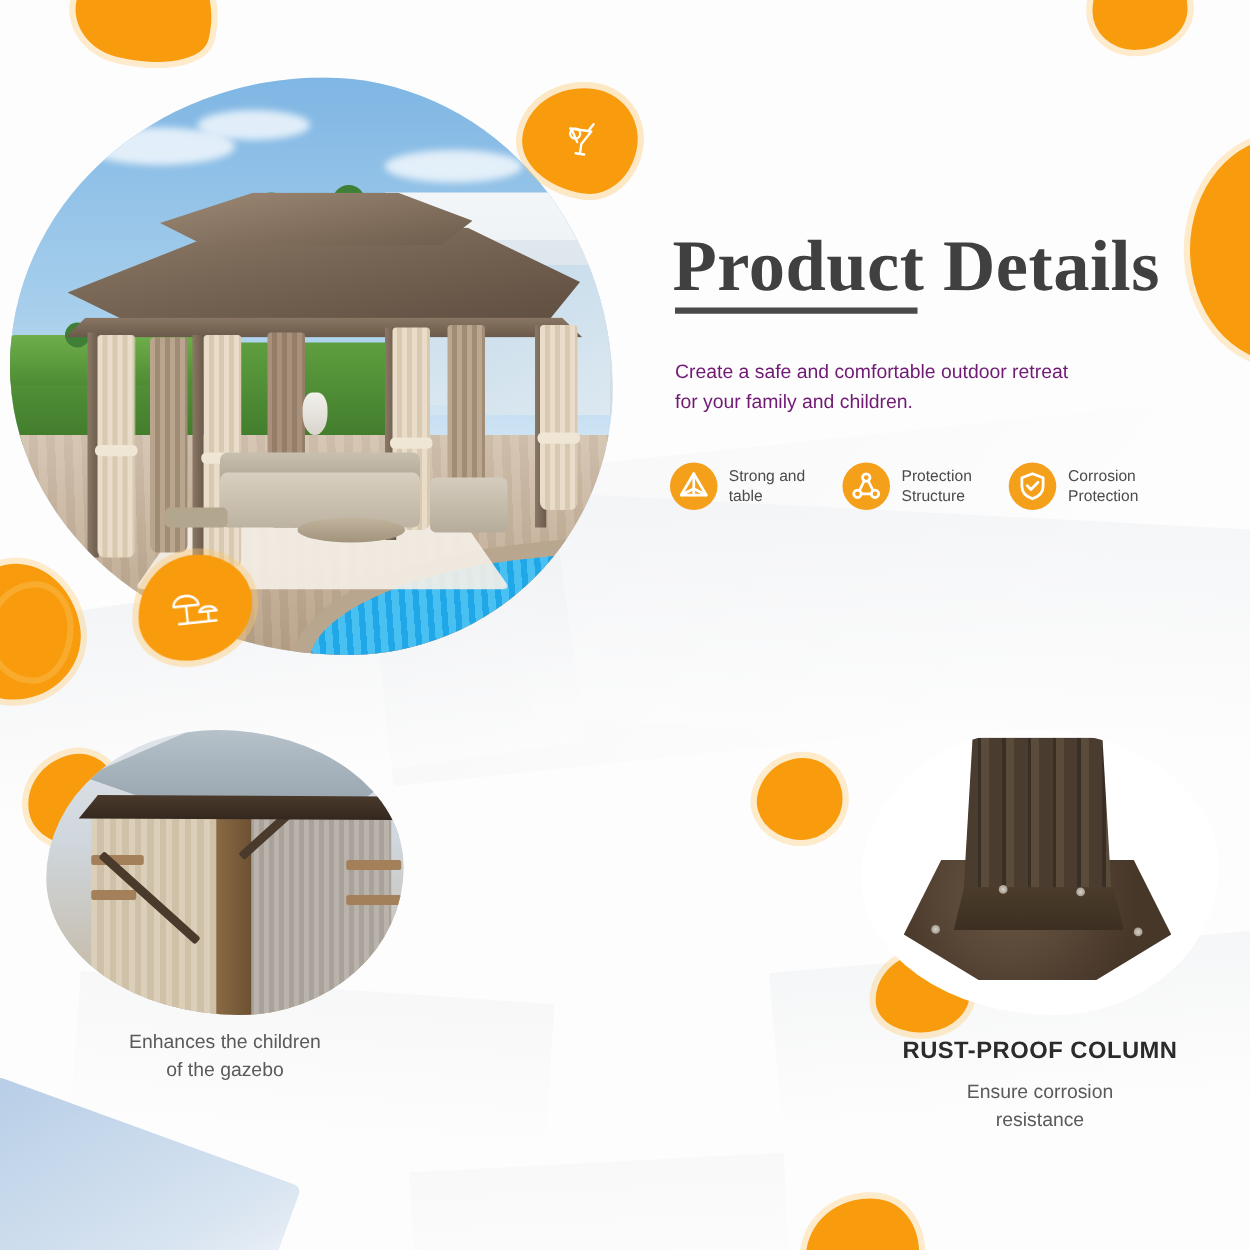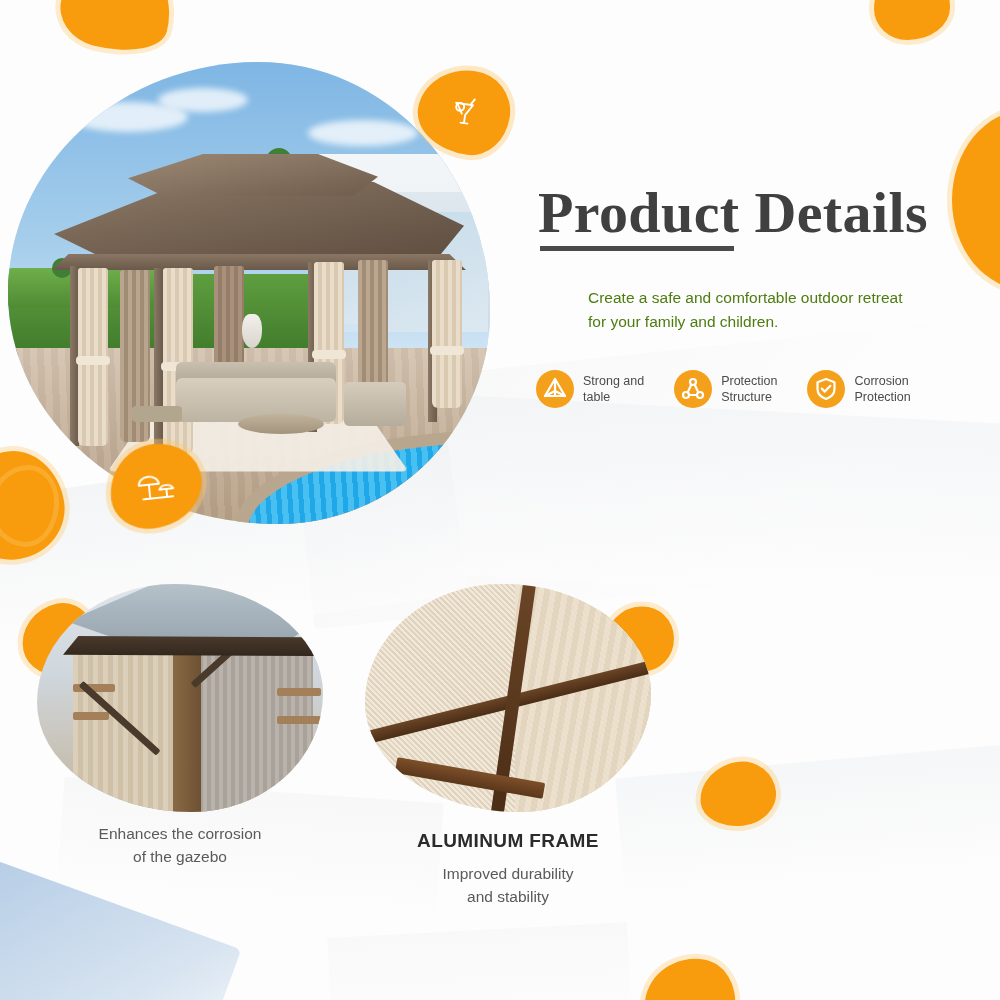--- a/index.html
+++ b/index.html
@@ -131,21 +131,21 @@
   .vase{position:absolute;left:234px;top:252px;width:20px;height:34px;
       background:linear-gradient(180deg,#f2f0ec,#d9d5cd);border-radius:40% 40% 50% 50%;}
 
   
   .headline{position:absolute;left:538px;top:184px;z-index:5;
       font-family:"Liberation Serif", serif;font-weight:bold;font-size:58px;
       color:#404040;letter-spacing:.4px;line-height:1;}
   .headline-rule{position:absolute;left:540px;top:246px;width:194px;height:5px;
       background:#4a4a4a;z-index:5;}
   .subtitle{position:absolute;left:540px;top:286px;width:330px;z-index:5;
-      font-size:15.5px;line-height:1.55;color:#4d7c0f;margin-left:48px;}
+      font-size:15.5px;line-height:1.55;color:#701a75;}
 
   .features{position:absolute;left:536px;top:370px;width:440px;z-index:5;
       display:flex;gap:30px;align-items:flex-start;}
   .feature{display:flex;align-items:center;gap:9px;}
   .fcircle{width:38px;height:38px;border-radius:50%;background:#f5a01a;
       display:flex;align-items:center;justify-content:center;flex:0 0 38px;}
   .flabel{font-size:12.5px;line-height:1.28;color:#4b4b4b;white-space:pre-line;}
 
   
   .cards{position:absolute;left:0;top:584px;width:1000px;height:400px;z-index:5;}
@@ -373,31 +373,33 @@
       <div class="g-rail gr1"></div>
         <div class="g-rail gr2"></div>
       <div class="g-rail gr3"></div>
         <div class="g-rail gr4"></div>
       <div class="g-post"></div>
       <div class="g-brace gb1"></div>
         <div class="g-brace gb2"></div>
       <div class="g-roof"></div>
         <div class="g-fascia"></div>
     </div>
-    <div class="card-sub">Enhances the corrosion
+    <div class="card-sub">Enhances the children
 of the gazebo</div>
   </div>
 
-  <div class="card card2">
-    <div class="thumb t2">
-      <div class="f-mesh"></div>
-      <div class="f-panel"></div>
-      <div class="f-beam fb-h"></div>
-      <div class="f-beam fb-v"></div>
-      <div class="f-beam fb-bot"></div>
+
+  <div class="card card3">
+    <div class="thumb t3">
+      <div class="base"></div>
+      <div class="base-inner"></div>
+      <div class="col"></div>
+      <div class="bolt bo1"></div>
+        <div class="bolt bo2"></div>
+      <div class="bolt bo3"></div>
+        <div class="bolt bo4"></div>
     </div>
-    <div class="card-title">ALUMINUM FRAME</div>
-    <div class="card-sub">Improved durability
-and stability</div>
+    <div class="card-title">RUST-PROOF COLUMN</div>
+    <div class="card-sub">Ensure corrosion
+resistance</div>
   </div>
 
-
 </div>
 
 </body></html>

